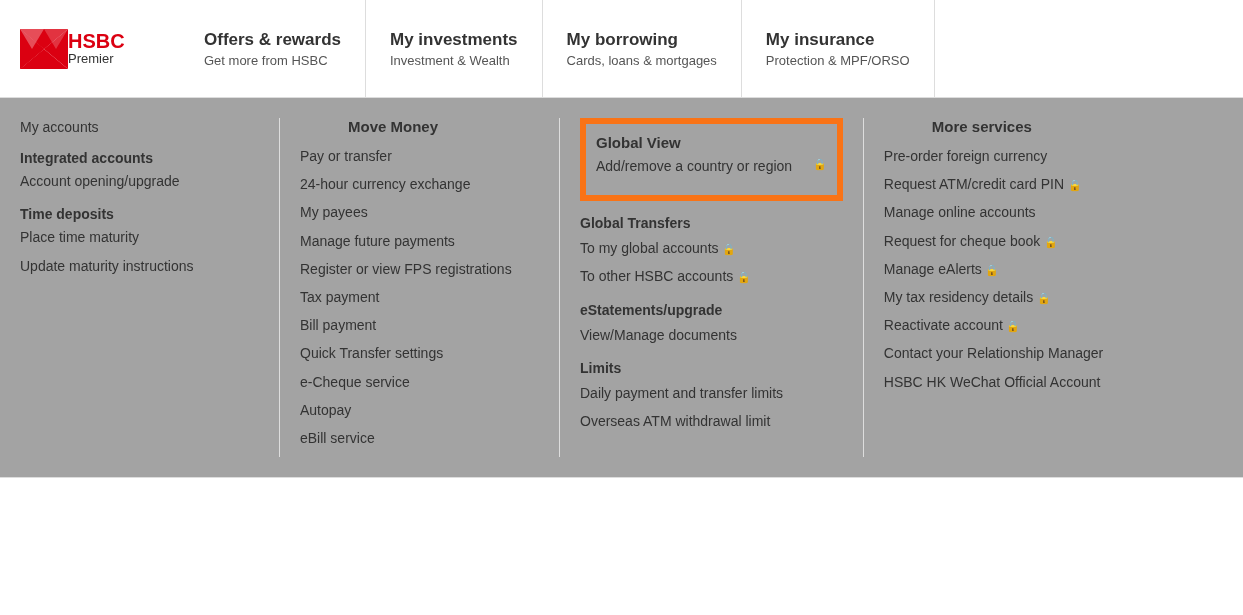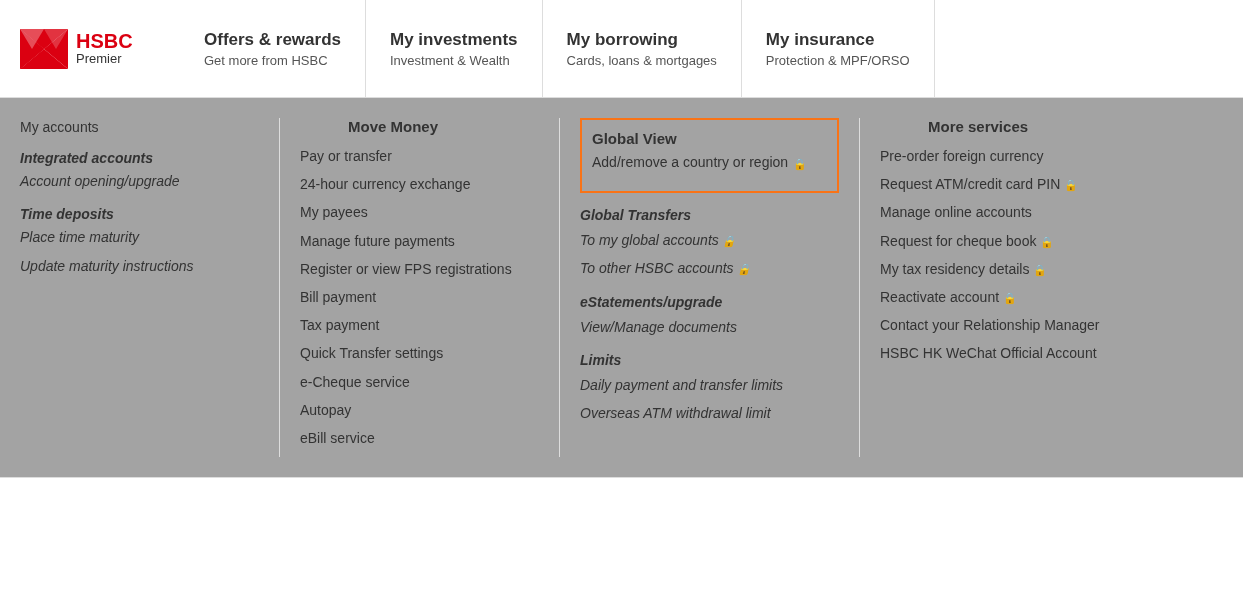--- a/index.html
+++ b/index.html
@@ -17,21 +17,20 @@
     .logo-area {
       display: flex;
       align-items: center;
       padding: 0 20px;
       min-width: 180px;
     }
 
     .logo-icon {
       display: flex;
       align-items: center;
-      gap: 8px;
     }
 
     .hsbc-diamond {
       width: 48px;
       height: 40px;
     }
 
     .logo-text {
       display: flex;
       flex-direction: column;
@@ -111,51 +110,50 @@
       color: #333;
       text-decoration: none;
       font-size: 14px;
       margin-bottom: 10px;
       cursor: pointer;
       line-height: 1.3;
     }
 
     .dropdown-section {
       margin-bottom: 16px;
-      font-style: italic;
     }
 
     .dropdown-section-title {
       font-size: 14px;
       font-weight: bold;
       color: #333;
       margin-bottom: 8px;
     }
 
     
     .global-view-box {
-      border: 2px solid #f97316;
+      border: 6px solid #f97316;
       padding: 10px;
       margin-bottom: 14px;
     }
 
     .global-view-title {
       font-size: 15px;
       font-weight: bold;
       color: #333;
       margin-bottom: 6px;
     }
 
     .global-view-link {
       font-size: 14px;
       color: #333;
       cursor: pointer;
       display: flex;
-      align-items: flex-end;
-      gap: 3px;
+      align-items: flex-start;
+      gap: 19px;
     }
 
     .left-section-title {
       font-size: 14px;
       font-weight: bold;
       color: #333;
       margin-bottom: 6px;
       margin-top: 14px;
     }
   </style>
@@ -221,22 +219,22 @@
     </div>
   </div>
 
   <div class="dropdown-col" style="min-width:280px;">
     <div class="dropdown-col-title">Move Money</div>
     <a class="dropdown-link">Pay or transfer</a>
     <a class="dropdown-link">24-hour currency exchange</a>
     <a class="dropdown-link">My payees</a>
     <a class="dropdown-link">Manage future payments</a>
     <a class="dropdown-link">Register or view FPS registrations</a>
+    <a class="dropdown-link">Tax payment</a>
     <a class="dropdown-link">Bill payment</a>
-    <a class="dropdown-link">Tax payment</a>
     <a class="dropdown-link">Quick Transfer settings</a>
     <a class="dropdown-link">e-Cheque service</a>
     <a class="dropdown-link">Autopay</a>
     <a class="dropdown-link">eBill service</a>
   </div>
 
   <div class="dropdown-col" style="min-width:300px;">
 
     <div class="global-view-box">
       <div class="global-view-title">Global View</div>
@@ -263,19 +261,20 @@
       <a class="dropdown-link">Overseas ATM withdrawal limit</a>
     </div>
   </div>
 
   <div class="dropdown-col" style="min-width:280px; border-right: none;">
     <div class="dropdown-col-title">More services</div>
     <a class="dropdown-link">Pre-order foreign currency</a>
     <a class="dropdown-link">Request ATM/credit card PIN <span style="font-size:11px;">🔒</span></a>
     <a class="dropdown-link">Manage online accounts</a>
     <a class="dropdown-link">Request for cheque book <span style="font-size:11px;">🔒</span></a>
+    <a class="dropdown-link">Manage eAlerts <span style="font-size:11px;">🔒</span></a>
     <a class="dropdown-link">My tax residency details <span style="font-size:11px;">🔒</span></a>
     <a class="dropdown-link">Reactivate account <span style="font-size:11px;">🔒</span></a>
     <a class="dropdown-link">Contact your Relationship Manager</a>
     <a class="dropdown-link">HSBC HK WeChat Official Account</a>
   </div>
 
 </div>
 
 </body></html>

